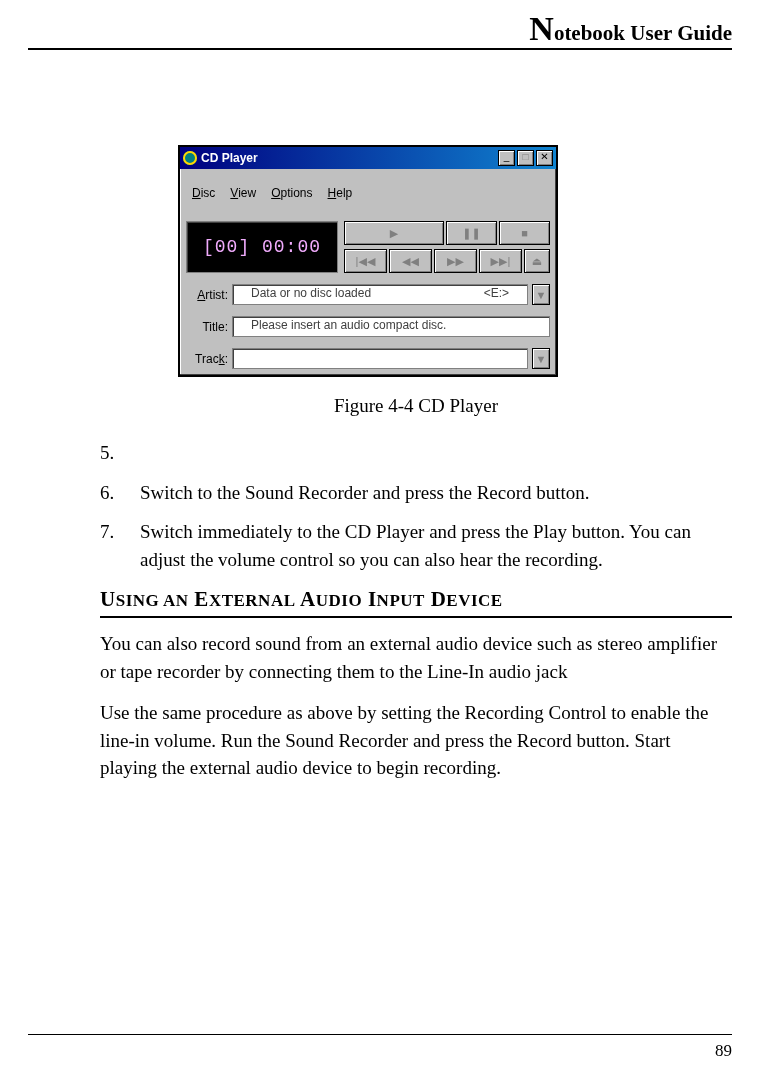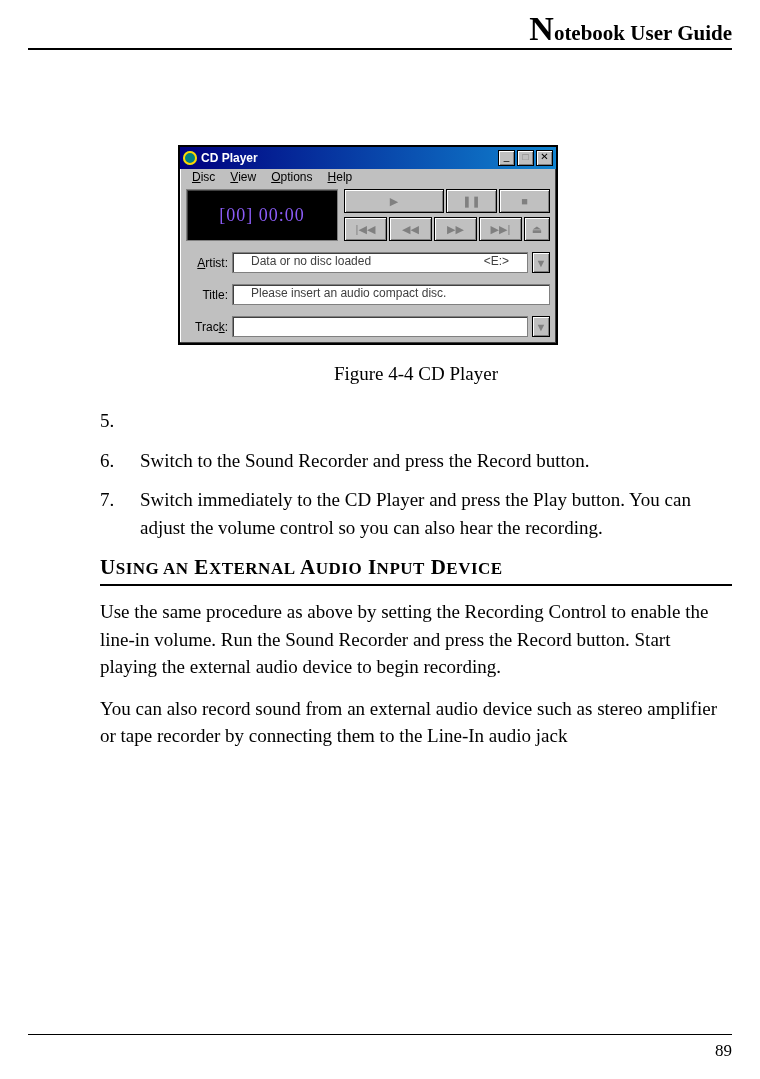--- a/index.html
+++ b/index.html
@@ -6,26 +6,26 @@
   .page{width:760px;height:1079px;position:relative;font-family:"Times New Roman",serif;color:#000;}
   .header{position:absolute;top:10px;right:28px;font-weight:bold;font-size:21px;}
   .header .bigN{font-size:34px;vertical-align:baseline;}
   .hr-top{position:absolute;top:48px;left:28px;right:28px;border-top:2px solid #000;}
   .content{position:absolute;top:145px;left:100px;right:28px;}
   .cd-window{width:376px;margin-left:78px;font-family:Tahoma,Arial,sans-serif;font-size:12px;color:#000;background:#c0c0c0;border:2px solid #000;box-shadow:inset -1px -1px #404040,inset 1px 1px #fff;}
   .tbar{background:linear-gradient(to right,#000080,#1084d0);color:#fff;padding:2px 3px;display:flex;align-items:center;height:18px;}
   .tbar .icon{width:14px;height:14px;background:#008080;border-radius:7px;margin-right:4px;box-shadow:inset 0 0 0 2px #ffd700;}
   .tbar .title{flex:1;font-weight:bold;font-size:12px;}
   .tbar-btn{width:15px;height:14px;background:#c0c0c0;border:1px solid #000;box-shadow:inset 1px 1px #fff,inset -1px -1px #808080;margin-left:2px;text-align:center;line-height:11px;font-size:10px;font-family:Arial;color:#000;}
-  .menubar{display:flex;gap:3px;padding:0 6px;}
+  .menubar{display:flex;gap:3px;padding:16px 6px;}
   .menubar span{padding:1px 6px;}
   .menubar u{text-decoration:underline;}
   .body{padding:4px 6px 6px;}
   .row1{display:flex;gap:6px;align-items:flex-start;}
-  .display{background:#000;border:1px solid #808080;box-shadow:inset 1px 1px #404040;width:150px;height:50px;color:#8b5cf6;font-family:Liberation Serif, serif;font-size:18px;display:flex;align-items:center;justify-content:center;letter-spacing:1px;}
+  .display{background:#000;border:1px solid #808080;box-shadow:inset 1px 1px #404040;width:150px;height:50px;color:#f0abfc;font-family:Liberation Mono, monospace;font-size:18px;display:flex;align-items:center;justify-content:center;letter-spacing:1px;}
   .controls{flex:1;display:flex;flex-direction:column;gap:4px;}
   .crow{display:flex;gap:2px;}
   .btn3d{background:#c0c0c0;border:1px solid #000;box-shadow:inset 1px 1px #fff,inset -1px -1px #808080;height:22px;display:flex;align-items:center;justify-content:center;color:#808080;font-size:11px;}
   .crow .play{flex:2;}
   .crow .sbtn{flex:1;}
   .row2 .sbtn{flex:1;}
   .eject{width:24px;}
   .fieldrow{display:flex;align-items:center;margin-top:11px;gap:4px;}
   .fieldrow .lbl{width:42px;text-align:right;font-size:12px;}
   .textbox{flex:1;background:#fff;border:1px solid #808080;box-shadow:inset 1px 1px #404040;height:17px;padding:1px 18px;font-size:12px;color:#404040;}
@@ -119,20 +119,20 @@
         </li>
       <li>
           <span class="num">7.</span>
           <span>Switch immediately to the CD Player and press the Play button. You can adjust the volume control so you can also hear the recording.</span>
         </li>
     </ol>
 
     <div class="sect-head">U<span style="font-size:17px;">SING AN</span> E<span style="font-size:17px;">XTERNAL</span> A<span style="font-size:17px;">UDIO</span> I<span style="font-size:17px;">NPUT</span> D<span style="font-size:17px;">EVICE</span></div>
     <div class="sect-rule"></div>
 
+    <div class="para">You can also record sound from an external audio device such as stereo amplifier or tape recorder by connecting them to the Line-In audio jack</div>
     <div class="para">Use the same procedure as above by setting the Recording Control to enable the line-in volume. Run the Sound Recorder and press the Record button. Start playing the external audio device to begin recording.</div>
-    <div class="para">You can also record sound from an external audio device such as stereo amplifier or tape recorder by connecting them to the Line-In audio jack</div>
 
   </div>
 
   <div class="hr-bot"></div>
   <div class="pgnum">89</div>
 </div>
 
 </body></html>

